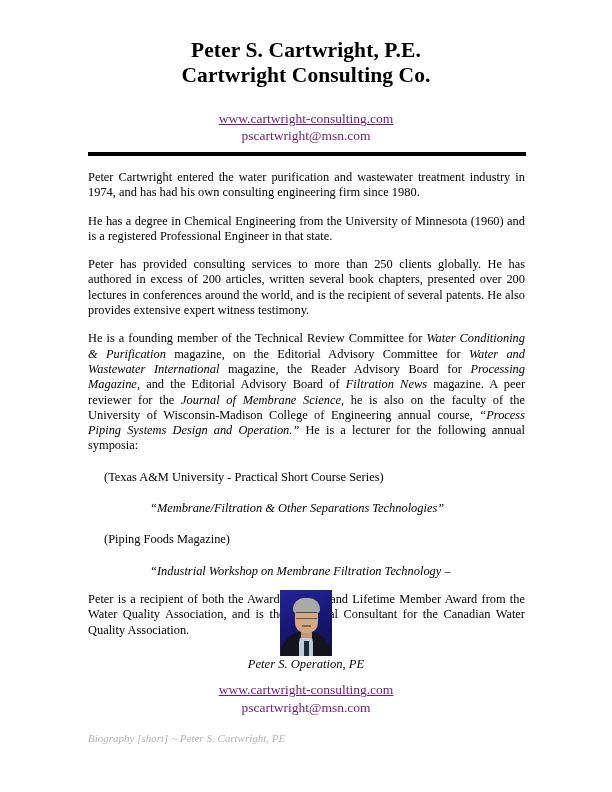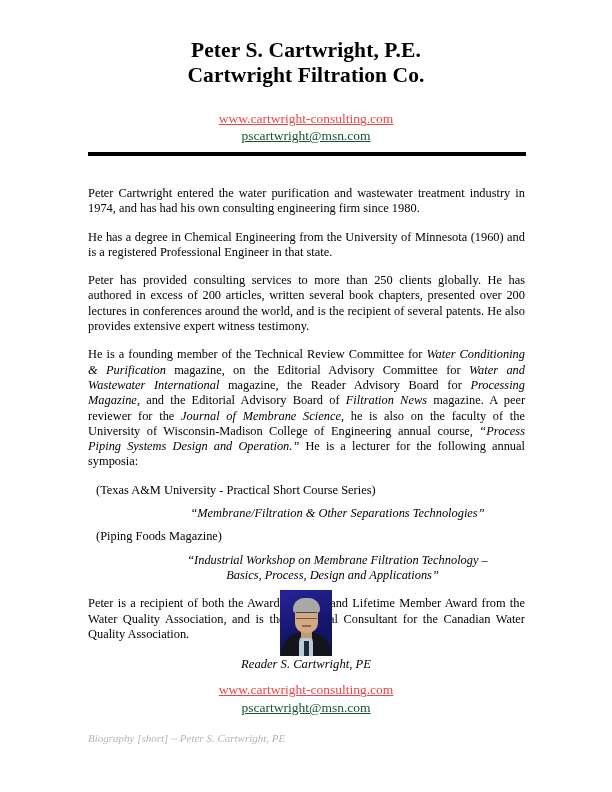--- a/index.html
+++ b/index.html
@@ -44,76 +44,75 @@
     position: absolute;
     left: 88px;
     top: 110px;
     width: 436px;
     text-align: center;
   }
   .contact-link {
     display: block;
     font-size: 13.5px;
     line-height: 17px;
-    color: #ef4444;
+    color: #701a75;
     text-decoration: underline;
     text-decoration-thickness: 1px;
     cursor: pointer;
   }
   .contact-email {
     display: block;
     font-size: 13.5px;
     line-height: 17px;
-    color: #14532d;
-    text-decoration: underline;
+    color: #701a75;
   }
 
   .rule {
     position: absolute;
     left: 88px;
     top: 152px;
     width: 438px;
     height: 4px;
     background: #000000;
   }
 
   
   .body-area {
     position: absolute;
     left: 88px;
-    top: 186px;
+    top: 170px;
     width: 437px;
   }
   p.para {
     margin: 0 0 13px 0;
     font-size: 12.4px;
     line-height: 15.3px;
     text-align: justify;
     text-justify: inter-word;
   }
   p.para:last-child { margin-bottom: 0; }
   .i { font-style: italic; }
 
   
   .symposia {
     margin: 0;
     padding: 0;
   }
   .sym-head {
     font-size: 12.4px;
     line-height: 15.3px;
-    margin: 8px;
+    margin: 16px;
     text-align: left;
   }
   .sym-item {
     font-size: 12.4px;
     line-height: 15.3px;
     font-style: italic;
     margin: 0 0 0 62px;
-    text-align: center;
+    text-align: left;
   }
   .sym-item.cont {
     margin-left: 52px;
   }
 
   
   .photo-wrap {
     position: absolute;
     left: 0;
     top: 590px;
@@ -227,21 +226,21 @@
   }
   .footer-note span { display: block; }
 </style>
 </head>
 <body>
 
 <div class="page">
 
   <div class="title-block">
     <div class="doc-title">Peter S. Cartwright, P.E.</div>
-    <div class="doc-title">Cartwright Filtration Co.</div>
+    <div class="doc-title">Cartwright Consulting Co.</div>
   </div>
 
   <div class="contact-block">
     <span class="contact-link">www.cartwright-consulting.com</span>
     <span class="contact-email">pscartwright@msn.com</span>
   </div>
 
   <div class="rule"></div>
 
   <div class="body-area">
@@ -252,42 +251,41 @@
 
     <p class="para"><span>Peter has provided consulting services to more than 250 clients globally.  He has authored in excess of 200 articles, written several book chapters, presented over 200 lectures in conferences around the world, and is the recipient of several patents.  He also provides extensive expert witness testimony.</span></p>
 
     <p class="para"><span>He is a founding member of the Technical Review Committee for </span><span class="i">Water Conditioning &amp; Purification</span><span> magazine, on the Editorial Advisory Committee for </span><span class="i">Water and Wastewater International</span><span> magazine, the Reader Advisory Board for </span><span class="i">Processing Magazine</span><span>, and the Editorial Advisory Board of  </span><span class="i">Filtration News</span><span> magazine. A peer reviewer for the </span><span class="i">Journal of Membrane Science</span><span>, he is also on the faculty of the University of Wisconsin-Madison College of Engineering annual course, </span><span class="i">“Process Piping Systems Design and Operation.”</span><span> He is a lecturer for the following annual symposia:</span></p>
 
     <div class="symposia">
       <p class="sym-head">(Texas A&amp;M University - Practical Short Course Series)</p>
       <p class="sym-item">“Membrane/Filtration &amp; Other Separations Technologies”</p>
       <p class="sym-head">(Piping Foods Magazine)</p>
       <p class="sym-item">“Industrial Workshop on Membrane Filtration Technology –</p>
-      <p class="sym-item cont">Basics, Process, Design and Applications”</p>
     </div>
 
     <p class="para" style="margin-top:13px;"><span>Peter is a recipient of both the Award of Merit and Lifetime Member Award from the Water Quality Association, and is the Technical Consultant for the Canadian Water Quality Association.</span></p>
 
   </div>
 
   <div class="photo-wrap">
     <div class="photo">
       <div class="ph-bg"></div>
       <div class="ph-shoulders"></div>
       <div class="ph-shirt"></div>
       <div class="ph-tie"></div>
       <div class="ph-neck"></div>
       <div class="ph-face"></div>
       <div class="ph-hair"></div>
       <div class="ph-glass"></div>
       <div class="ph-mouth"></div>
     </div>
   </div>
 
-  <div class="photo-caption">Reader S. Cartwright, PE</div>
+  <div class="photo-caption">Peter S. Operation, PE</div>
 
   <div class="footer-contact">
     <span class="contact-link">www.cartwright-consulting.com</span>
     <span class="contact-email">pscartwright@msn.com</span>
   </div>
 
   <div class="footer-note">
     <span>Biography [short] ~ Peter S. Cartwright, PE</span>
   </div>
 

